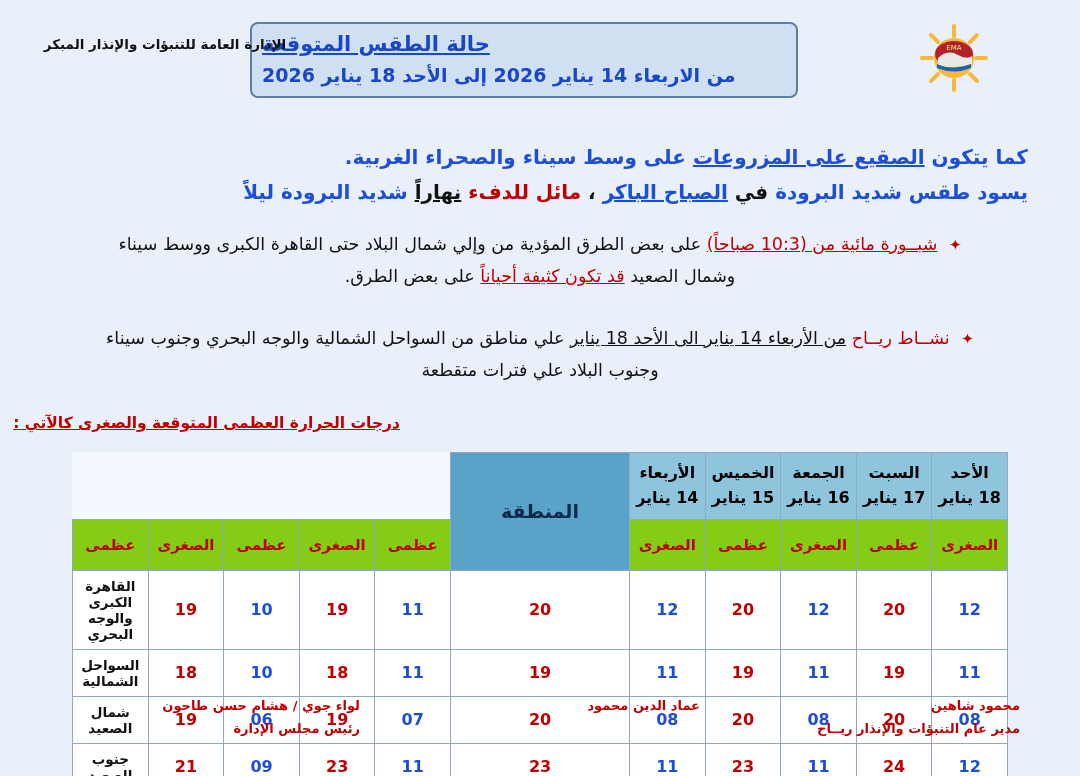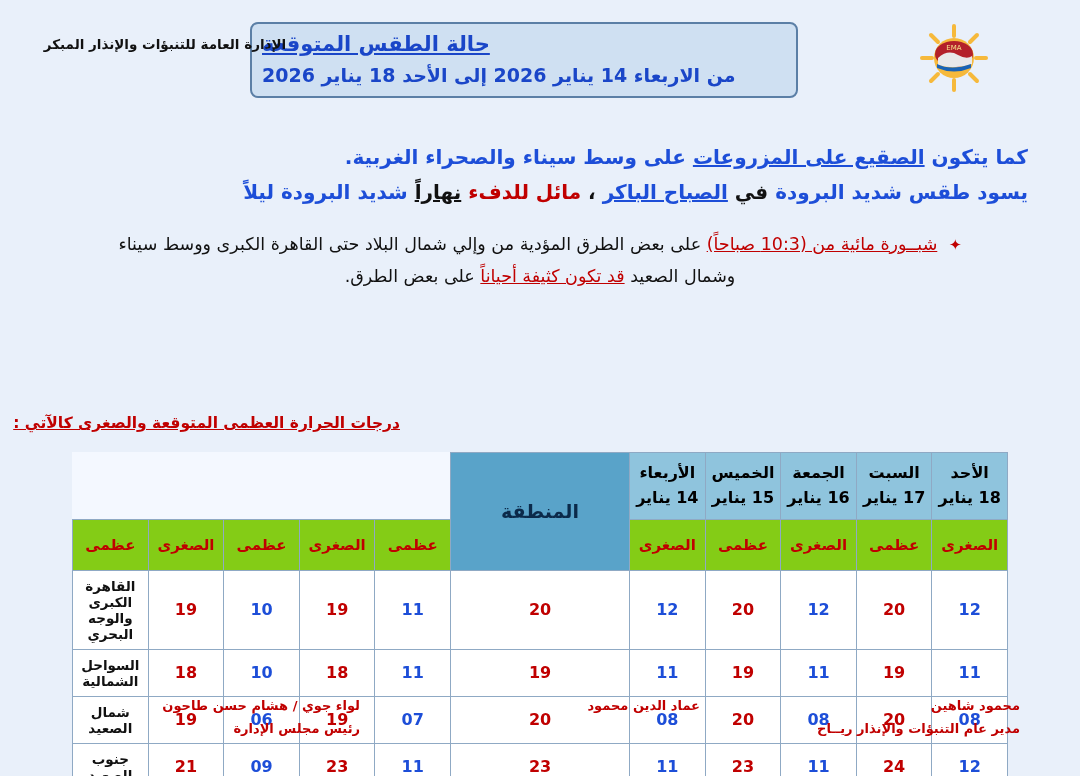--- a/index.html
+++ b/index.html
@@ -194,20 +194,28 @@
   <div class="bullet b2">
     <span class="mark">✦</span>
     <span class="red uline">شبــورة مائية من (10:3 صباحاً)</span>
     <span class="black">على بعض الطرق المؤدية من وإلي شمال البلاد حتى القاهرة الكبرى ووسط سيناء</span>
     <br>
     <span class="black">وشمال الصعيد</span>
     <span class="red uline">قد تكون كثيفة أحياناً</span>
     <span class="black">على بعض الطرق.</span>
   </div>
 
+  <div class="bullet b3">
+    <span class="mark">✦</span>
+    <span class="red">نشــاط ريــاح</span>
+    <span class="black uline">من الأربعاء 14 يناير الى الأحد 18 يناير</span>
+    <span class="black">علي مناطق من السواحل الشمالية والوجه البحري وجنوب سيناء</span>
+    <br>
+    <span class="black">وجنوب البلاد علي فترات متقطعة</span>
+  </div>
 
   <div class="temps-note">درجات الحرارة العظمى المتوقعة والصغرى كالآتي :</div>
 
   <div class="tbl-wrap">
     <table>
       <thead>
         <tr>
           <th class="hd-day">
             <div>الأحد</div>
             <div class="d2">18 يناير</div>

